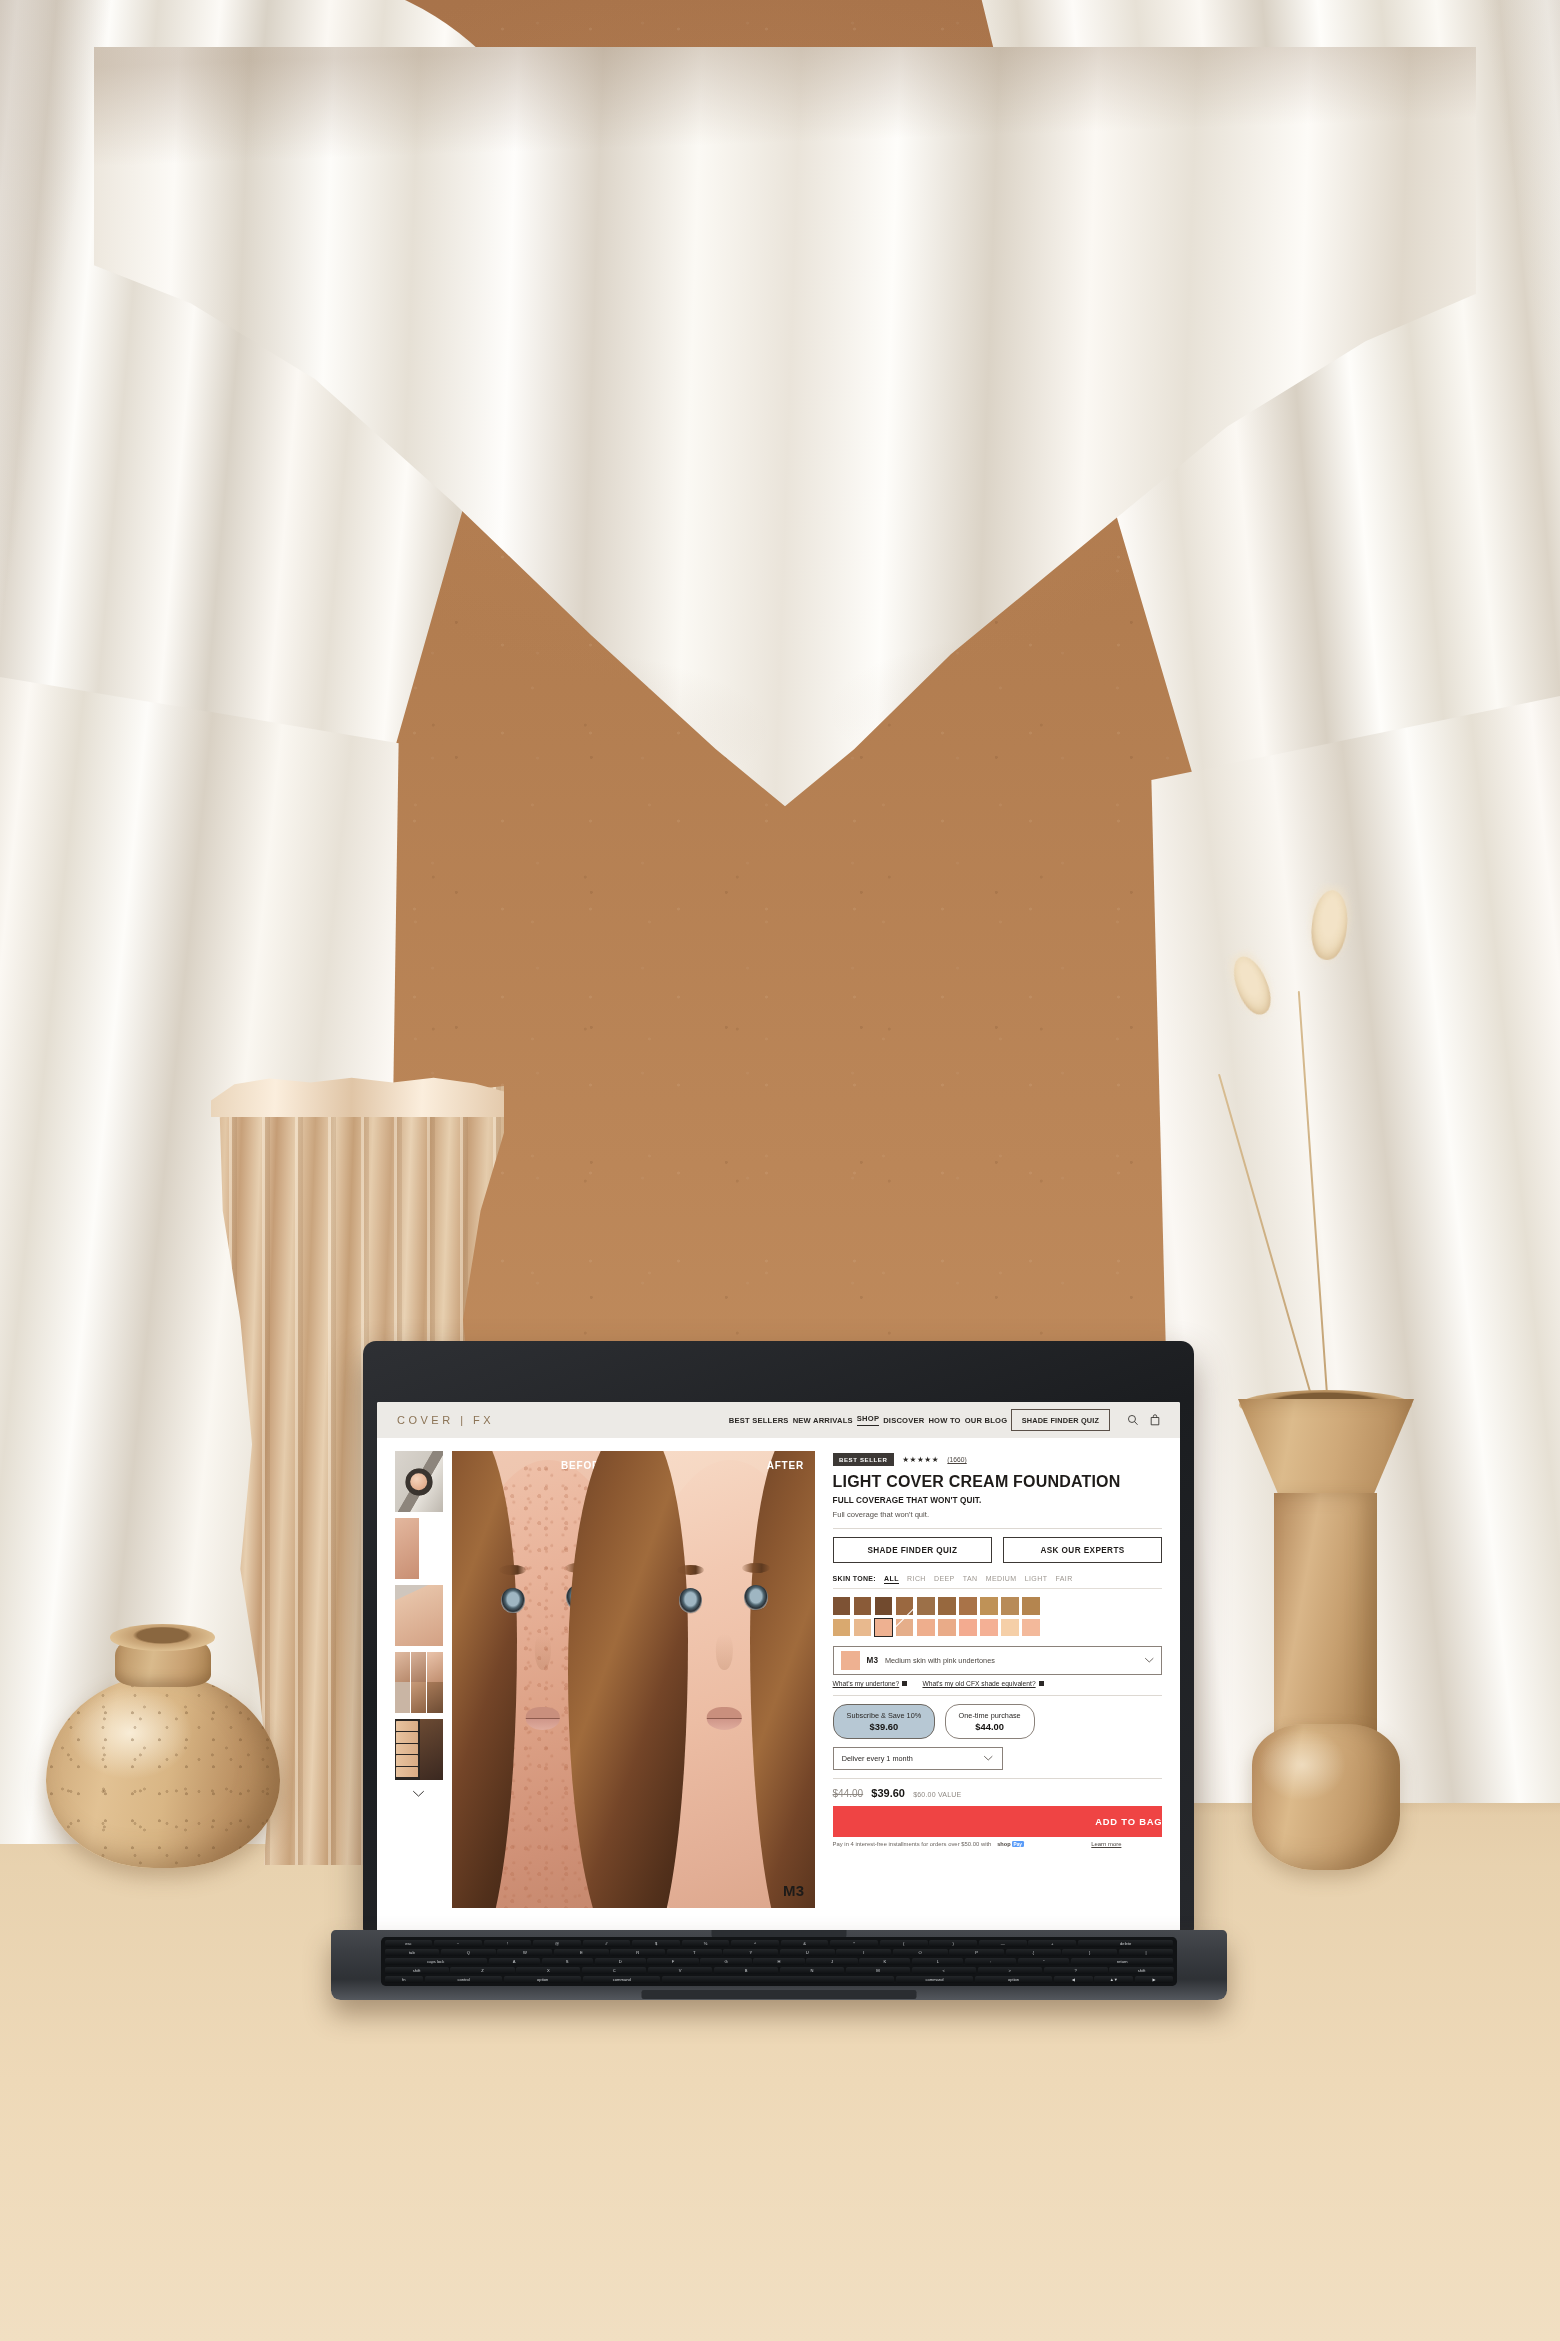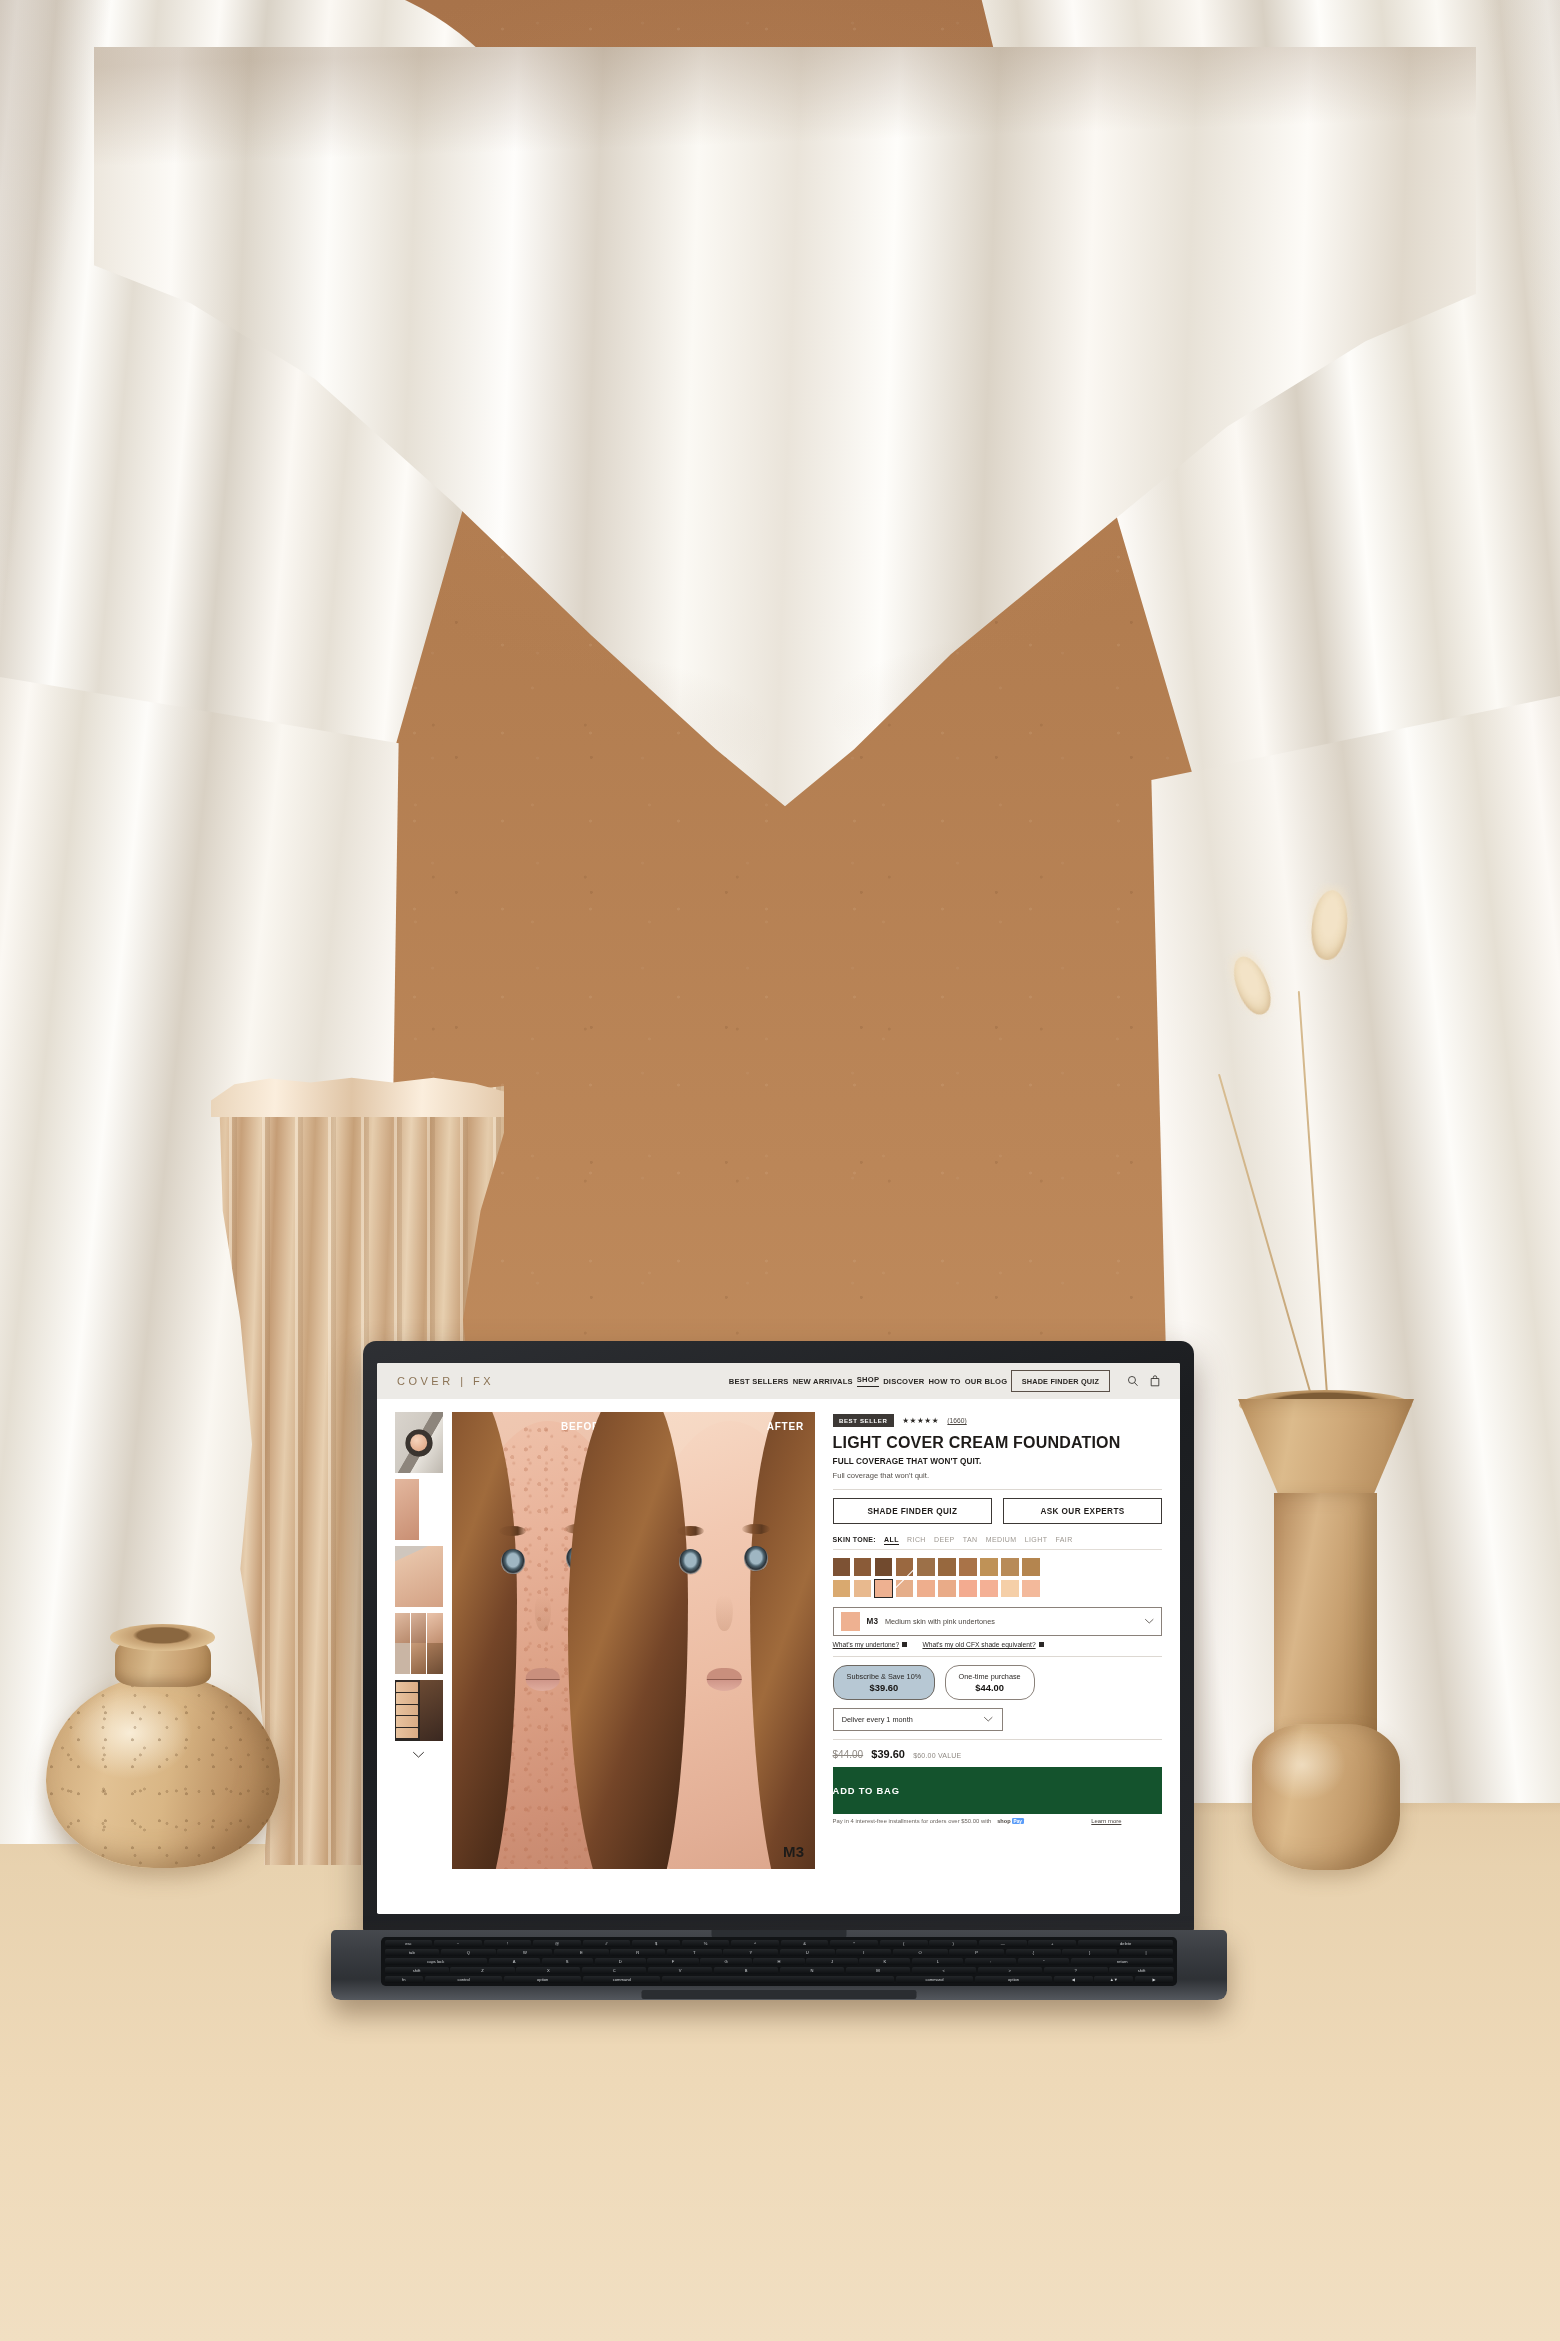--- a/index.html
+++ b/index.html
@@ -211,20 +211,21 @@
   .lid{
     position:absolute; left:32px; top:0; width:831px; height:591px;
     background: linear-gradient(160deg,#2e3034 0%, #1b1d20 40%, #26282c 100%);
     border-radius: 13px 13px 3.5px 3.5px;
     box-shadow: 0 17.6px 35px rgba(70,48,28,.45);
     padding: 22px 14px 17.6px 14px;
   }
   .screen{
     width:100%; height:100%; background:#fff; overflow:hidden; position:relative;
     border-radius:1.8px;
+    margin-top:39px;
   }
   .base{
     position:absolute; left:0; top:589px; width:896px; height:70px;
     background: linear-gradient(180deg,#46494e 0%, #3a3d42 32%, #2e3135 70%, #54585e 100%);
     border-radius: 4.7px 4.7px 9.4px 9.4px;
     box-shadow: 0 15px 27px rgba(80,55,32,.42);
   }
   .notch{
     position:absolute; left:50%; transform:translateX(-50%); top:589px;
     width:135px; height:13px; background:#2b2e32; border-radius:0 0 8.2px 8.2px;
@@ -406,21 +407,21 @@
     width:170px; cursor:pointer; margin-bottom:2.3px;
   }
   .freq .ft{ font-size:7.3px; color:#2b2826; }
   .freq .chev{ margin-left:auto; }
 
   .pricerow{ display:flex; align-items:baseline; gap:8.2px; margin-bottom:7px; }
   .oldprice{ font-size:10px; color:#8d8781; text-decoration:line-through; }
   .newprice{ font-size:11px; font-weight:800; color:#151311; }
   .value{ font-size:7px; color:#8d8781; letter-spacing:0.2px; }
   .atb{
-    background:#14532d; color:#fff; text-align:left; padding:18px 0;
+    background:#ef4444; color:#fff; text-align:right; padding:10px 0;
     font-size:9.4px; font-weight:800; letter-spacing:0.8px; cursor:pointer;
   }
   .finerow{ display:flex; align-items:center; gap:5.9px; margin-top:4.1px; }
   .fine{ font-size:5.9px; color:#6b6560; }
   .shoppay{
     font-size:5.6px; font-weight:800; color:#4a443f; display:inline-flex;
     align-items:center; gap:1.2px;
   }
   .shoppay .pill{ background:#5a9cf8; color:#fff; padding:0.6px 1.8px; border-radius:1.2px; font-size:4.7px;}
   .learn{ font-size:5.9px; color:#4a443f; text-decoration:underline; margin-left:auto; margin-right:41px; cursor:pointer; }

